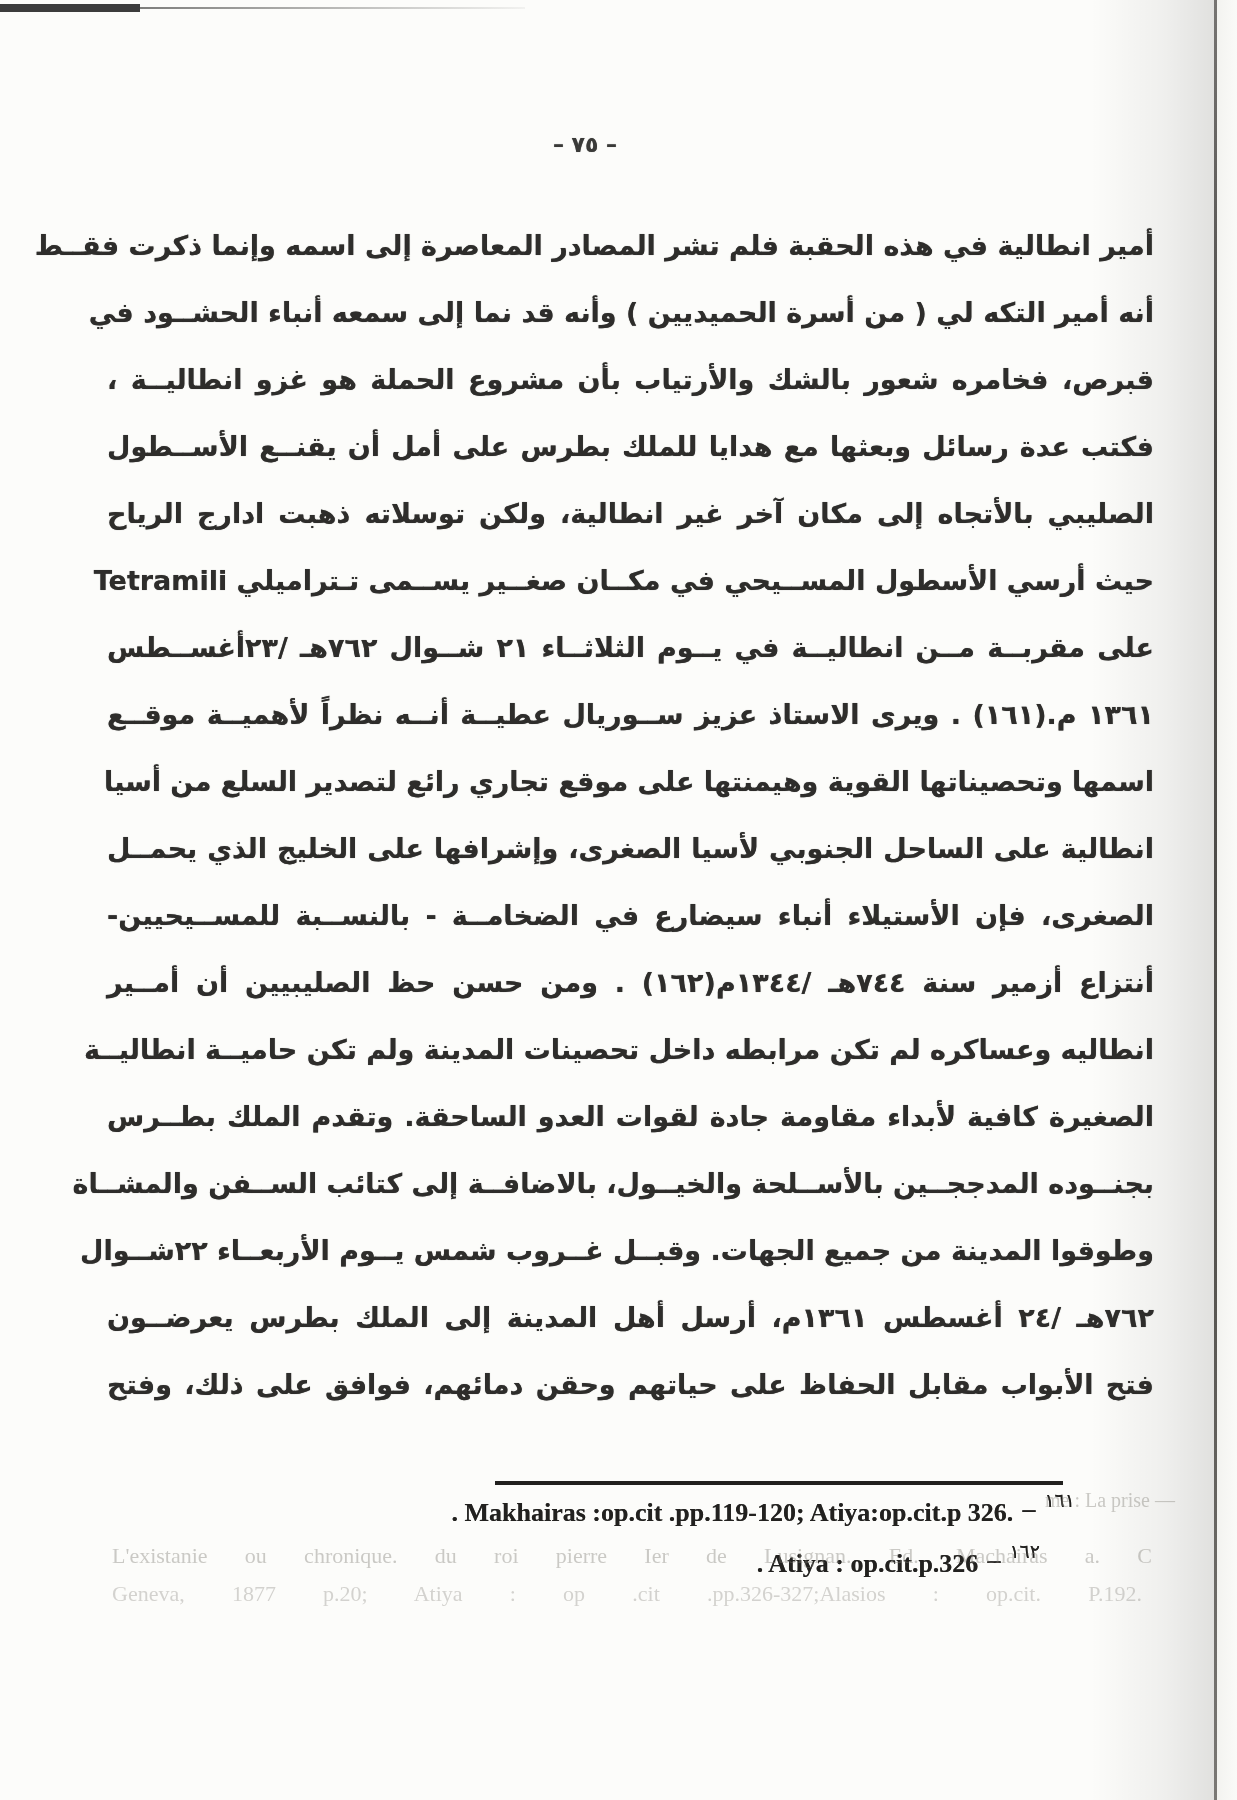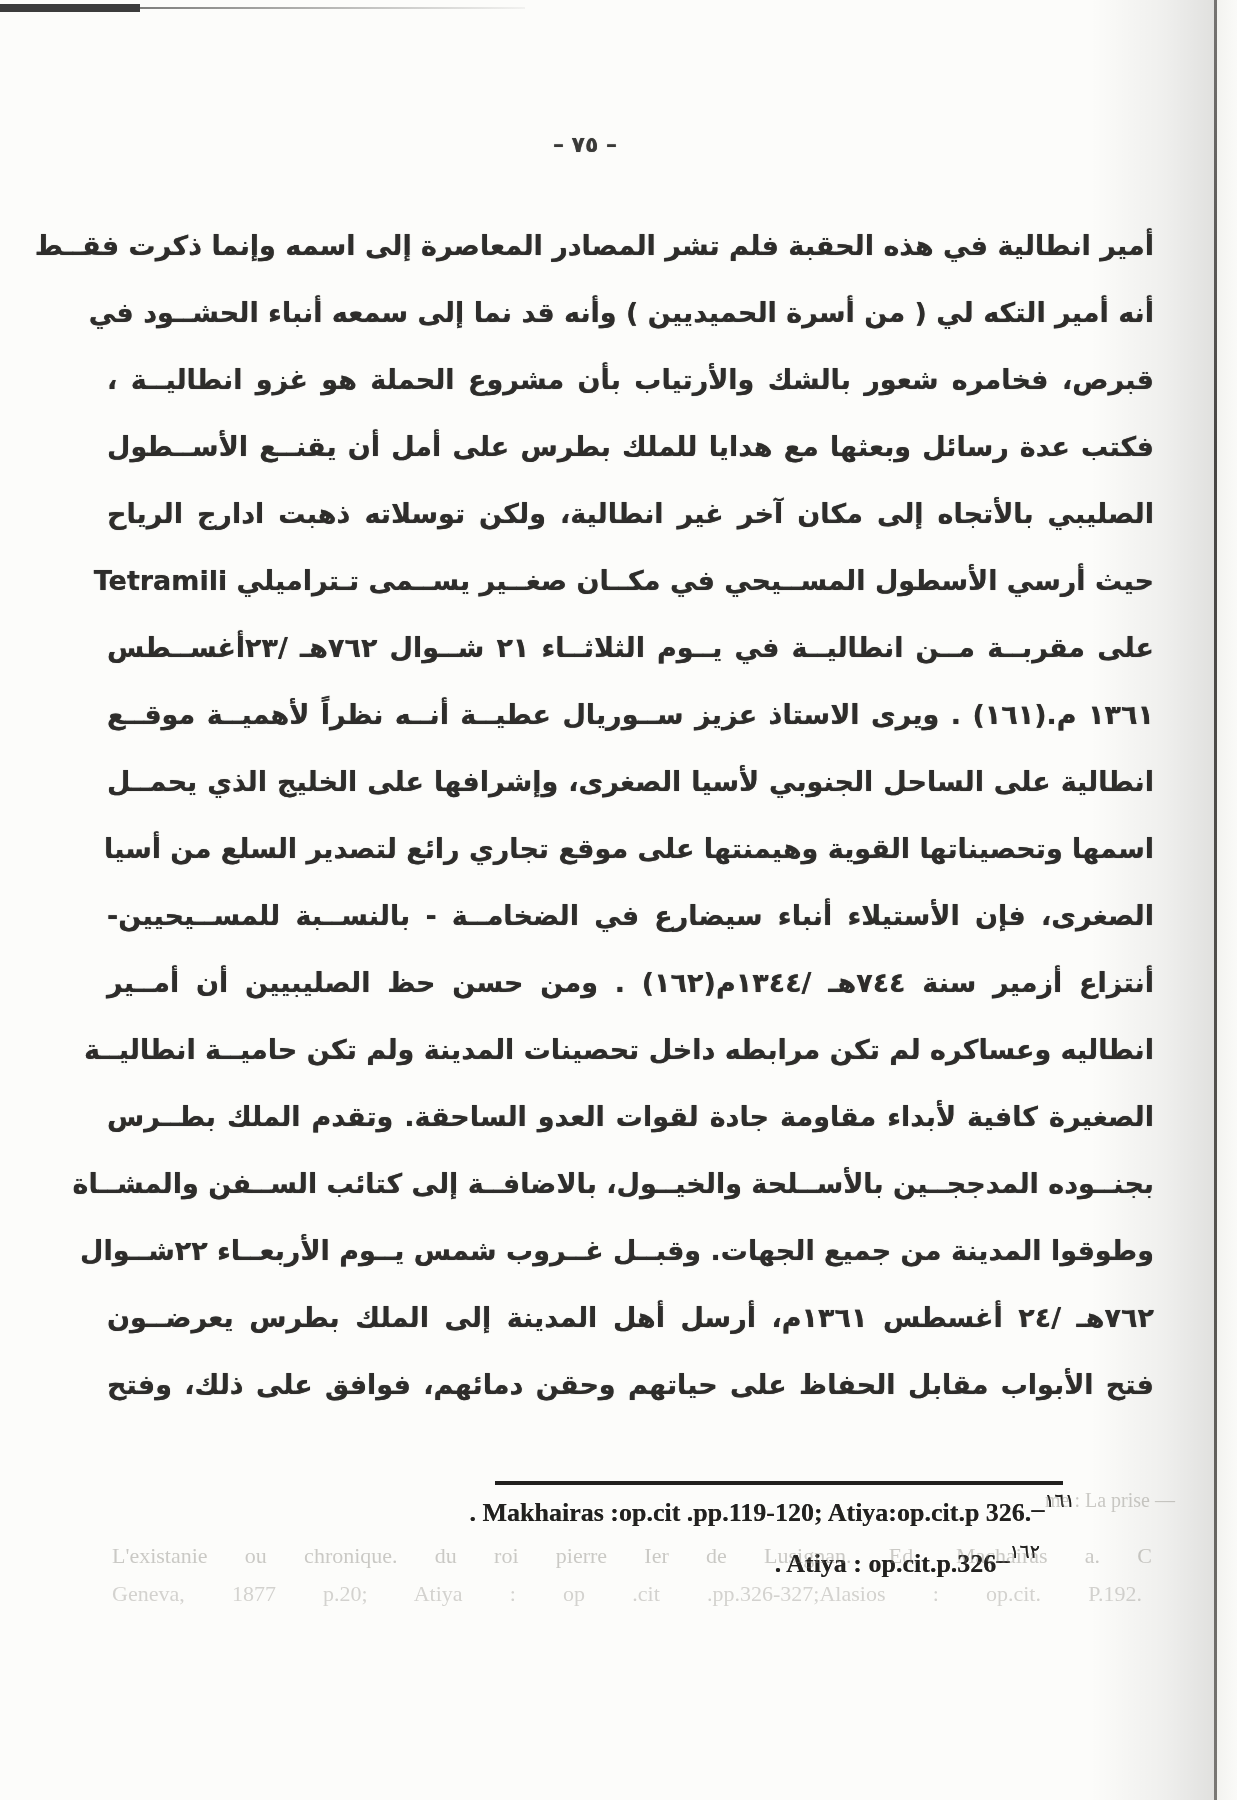--- a/index.html
+++ b/index.html
@@ -31,21 +31,21 @@
     letter-spacing:3px;
     text-shadow:0 0 0.7px rgba(58,58,56,0.7);
   }
   
   .footnote-rule{
     position:absolute;top:1481px;left:495px;width:568px;height:4px;
     background:#21201e;
   }
   .footnote{
     position:absolute;
-    display:flex;align-items:flex-start;
+    display:flex;align-items:flex-start;gap:9px;
     direction:ltr;
     font-family:"Liberation Serif",serif;
     font-weight:bold;
     font-size:26px;color:#22211f;
     white-space:nowrap;
     text-shadow:0 0 0.5px rgba(34,33,31,0.7);
     justify-content:flex-end;
   }
   .footnote-1{top:1498px;right:162px;}
   .footnote-2{top:1549px;right:197px;}
@@ -111,22 +111,22 @@
 
   <div class="text-block">
     <div class="arabic-line" dir="rtl">أمير انطالية في هذه الحقبة فلم تشر المصادر المعاصرة إلى اسمه وإنما ذكرت فقــط</div>
     <div class="arabic-line" dir="rtl">أنه أمير التكه لي ( من أسرة الحميديين ) وأنه قد نما إلى سمعه أنباء الحشــود في</div>
     <div class="arabic-line" dir="rtl">قبرص، فخامره شعور بالشك والأرتياب بأن مشروع الحملة هو غزو انطاليــة ،</div>
     <div class="arabic-line" dir="rtl">فكتب عدة رسائل وبعثها مع هدايا للملك بطرس على أمل أن يقنــع الأســطول</div>
     <div class="arabic-line" dir="rtl">الصليبي بالأتجاه إلى مكان آخر غير انطالية، ولكن توسلاته ذهبت ادارج الرياح</div>
     <div class="arabic-line" dir="rtl">حيث أرسي الأسطول المســيحي في مكــان صغــير يســمى تـتراميلي Tetramili</div>
     <div class="arabic-line" dir="rtl">على مقربــة مــن انطاليــة في يــوم الثلاثــاء ٢١ شــوال ٧٦٢هـ /٢٣أغســطس</div>
     <div class="arabic-line" dir="rtl">١٣٦١ م.(١٦١) . ويرى الاستاذ عزيز ســوريال عطيــة أنــه نظراً لأهميــة موقــع</div>
+    <div class="arabic-line" dir="rtl">اسمها وتحصيناتها القوية وهيمنتها على موقع تجاري رائع لتصدير السلع من أسيا</div>
     <div class="arabic-line" dir="rtl">انطالية على الساحل الجنوبي لأسيا الصغرى، وإشرافها على الخليج الذي يحمــل</div>
-    <div class="arabic-line" dir="rtl">اسمها وتحصيناتها القوية وهيمنتها على موقع تجاري رائع لتصدير السلع من أسيا</div>
     <div class="arabic-line" dir="rtl">الصغرى، فإن الأستيلاء أنباء سيضارع في الضخامــة - بالنســبة للمســيحيين-</div>
     <div class="arabic-line" dir="rtl">أنتزاع أزمير سنة ٧٤٤هـ /١٣٤٤م(١٦٢) . ومن حسن حظ الصليبيين أن أمــير</div>
     <div class="arabic-line" dir="rtl">انطاليه وعساكره لم تكن مرابطه داخل تحصينات المدينة ولم تكن حاميــة انطاليــة</div>
     <div class="arabic-line" dir="rtl">الصغيرة كافية لأبداء مقاومة جادة لقوات العدو الساحقة. وتقدم الملك بطــرس</div>
     <div class="arabic-line" dir="rtl">بجنــوده المدججــين بالأســلحة والخيــول، بالاضافــة إلى كتائب الســفن والمشــاة</div>
     <div class="arabic-line" dir="rtl">وطوقوا المدينة من جميع الجهات. وقبــل غــروب شمس يــوم الأربعــاء ٢٢شــوال</div>
     <div class="arabic-line" dir="rtl">٧٦٢هـ /٢٤ أغسطس ١٣٦١م، أرسل أهل المدينة إلى الملك بطرس يعرضــون</div>
     <div class="arabic-line" dir="rtl">فتح الأبواب مقابل الحفاظ على حياتهم وحقن دمائهم، فوافق على ذلك، وفتح</div>
   </div>
 

